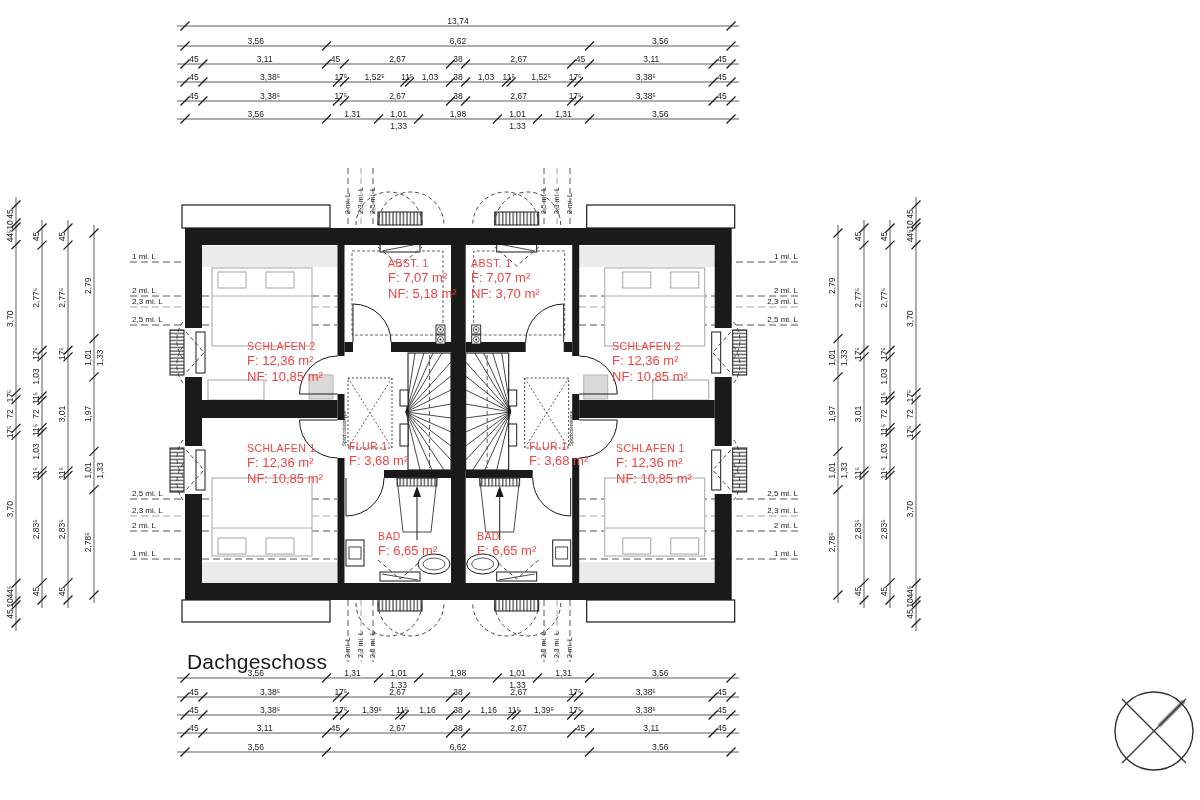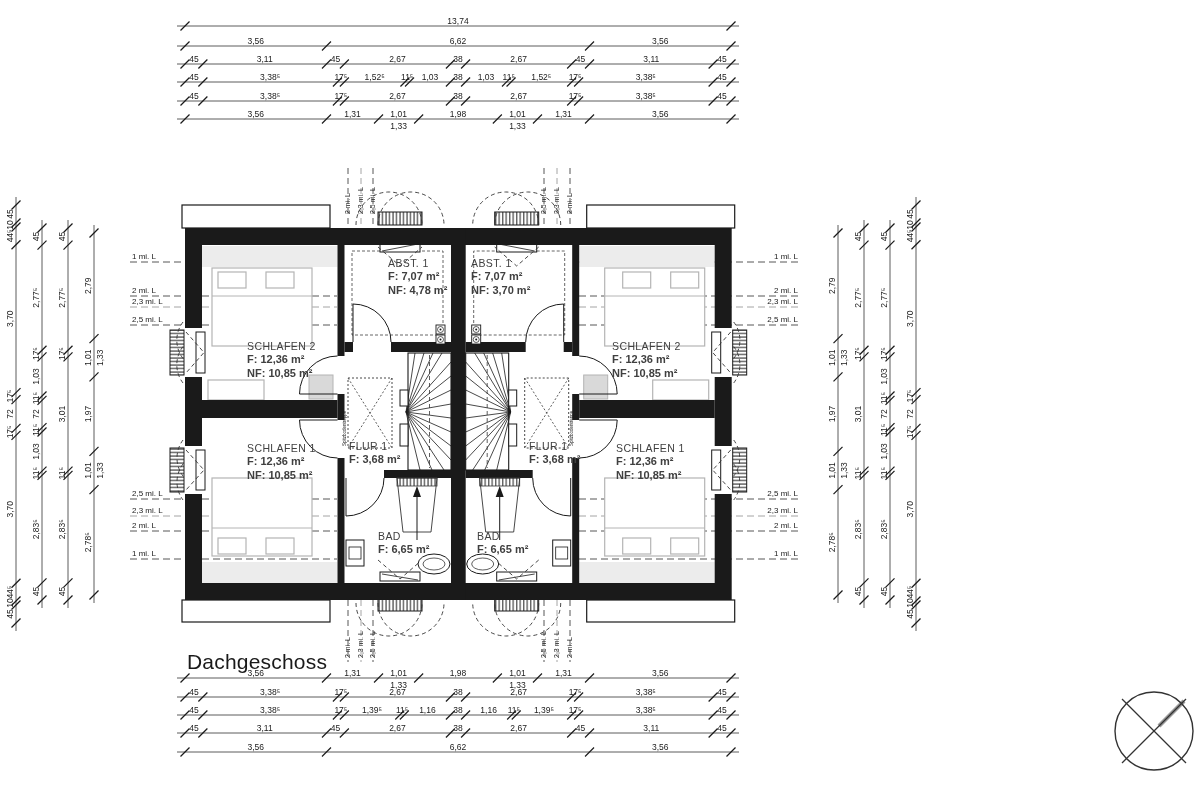--- a/index.html
+++ b/index.html
@@ -1,22 +1,22 @@
 <!DOCTYPE html>
 <html><head>
 <meta charset="utf-8">
 <style>
   html,body{margin:0;padding:0;background:#ffffff;}
   #stage{position:relative;width:1200px;height:800px;background:#fff;overflow:hidden;
          font-family:"Liberation Sans",sans-serif;}
   #plan{position:absolute;left:0;top:0;}
   svg text{font-family:"Liberation Sans",sans-serif;fill:#1a1a1a;}
-  .room-label{position:absolute;color:#404040;white-space:nowrap;line-height:1.25;}
+  .room-label{position:absolute;color:#ef4444;white-space:nowrap;line-height:1.25;}
   .rl-name{font-size:10.5px;letter-spacing:.4px;}
-  .rl-sub{font-size:11px;font-weight:bold;}
+  .rl-sub{font-size:13px;}
   .rl-sub:empty{display:none;}
   #title{position:absolute;left:187px;top:650px;font-size:21px;color:#1a1a1a;letter-spacing:.2px;}
 </style>
 </head>
 <body>
 
 <div id="stage">
 
   <svg id="plan" width="1200" height="800" viewBox="0 0 1200 800">
       <defs>
@@ -714,21 +714,21 @@
         <line stroke="#999" stroke-width="4" x1="1159" y1="726" x2="1184" y2="701"></line>
         <circle cx="1154" cy="731" r="39" fill="none" stroke="#333" stroke-width="1.4"></circle>
         <line stroke="#333" stroke-width="1.2" x1="1122" y1="699" x2="1186" y2="763"></line>
         <line stroke="#333" stroke-width="1.2" x1="1122" y1="763" x2="1186" y2="699"></line>
       </g>
     </svg>
 
   <div class="room-label" style="left:388px;top:257px;">
     <div class="rl-name">ABST. 1</div>
     <div class="rl-sub">F: 7,07 m²</div>
-    <div class="rl-sub">NF: 4,78 m²</div>
+    <div class="rl-sub">NF: 5,18 m²</div>
   </div>
   <div class="room-label" style="left:471px;top:257px;">
     <div class="rl-name">ABST. 1</div>
     <div class="rl-sub">F: 7,07 m²</div>
     <div class="rl-sub">NF: 3,70 m²</div>
   </div>
   <div class="room-label" style="left:247px;top:340px;">
     <div class="rl-name">SCHLAFEN 2</div>
     <div class="rl-sub">F: 12,36 m²</div>
     <div class="rl-sub">NF: 10,85 m²</div>

